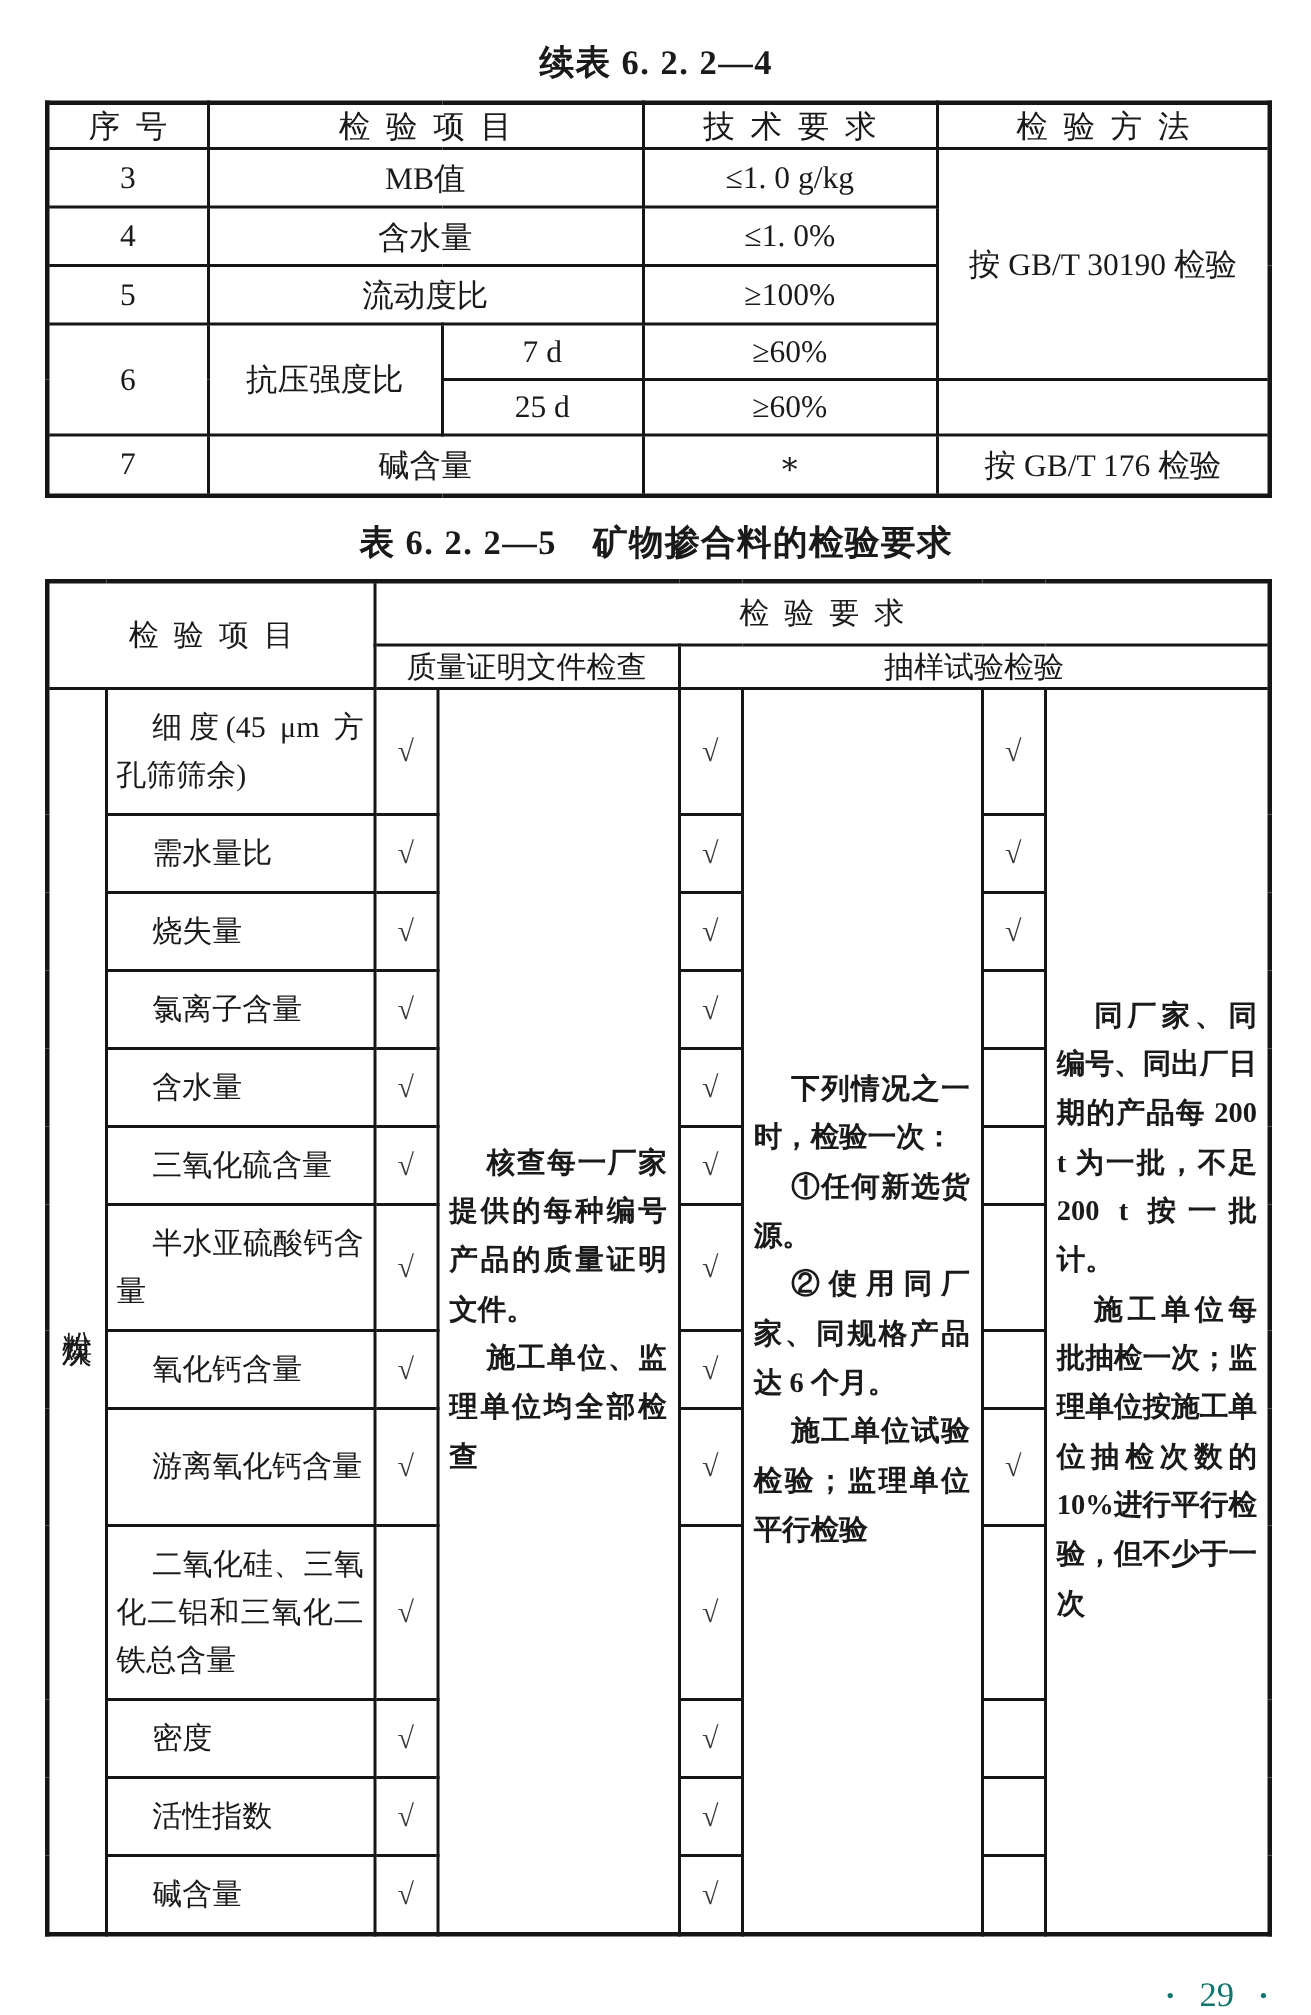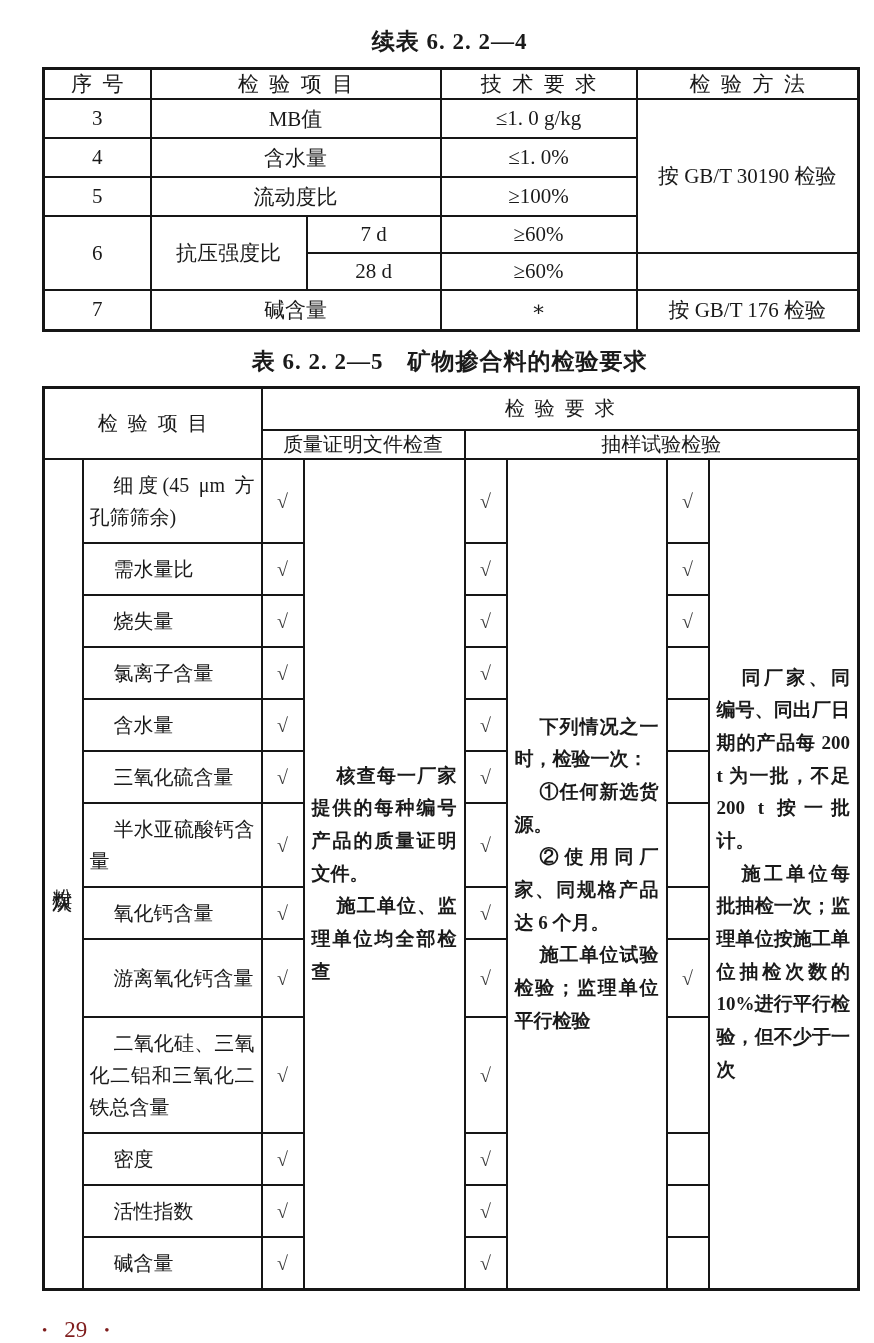--- a/index.html
+++ b/index.html
@@ -3,21 +3,21 @@
 <meta charset="utf-8">
 <style>
   * { box-sizing: border-box; margin: 0; padding: 0; }
   html, body { overflow: hidden; }
   body {
     width: 874px; height: 1343px;
     background: #ffffff;
     color: #1a1a1a;
     font-family: "Liberation Serif", "DejaVu Serif", serif;
   }
-  .page { padding: 26px 29px 0 30px; margin-left: 12px; }
+  .page { padding: 26px 29px 0 30px; }
 
   .doc-title {
     width: 815px; text-align: center;
     font-size: 23px; font-weight: bold;
     letter-spacing: 1px;
   }
   #t1-title { margin-bottom: 10px; }
   #t2-title { margin: 14px 0 9px; }
 
   table {
@@ -54,22 +54,22 @@
   }
   .chk { font-size: 22px; color: #3c3c3c; font-weight: normal; }
   .textcell { text-align: justify; text-justify: inter-character; padding: 4px 7px; }
   .textcell p { text-indent: 25px; line-height: 1.72; font-size: 19px; font-weight: bold; }
   .vlabel span {
     writing-mode: vertical-rl; text-orientation: upright;
     letter-spacing: 3px; font-size: 20px;
   }
 
   .footer {
-    width: 815px; 
-    margin-top: 26px; font-size: 23px; color: #7f1d1d;
+    width: 815px; text-align: right;
+    margin-top: 26px; font-size: 23px; color: #0f766e;
   }
   .footer .dot { font-size: 15px; vertical-align: 2px; }
   .footer .dot-l { margin-right: 17px; }
   .footer .dot-r { margin-left: 17px; }
 </style>
 </head>
 <body>
 
 <div class="page">
 
@@ -106,21 +106,21 @@
         <td colspan="2">流动度比</td>
         <td>≥100%</td>
       </tr>
       <tr class="half">
         <td rowspan="2">6</td>
         <td rowspan="2">抗压强度比</td>
         <td>7 d</td>
         <td>≥60%</td>
       </tr>
       <tr class="half">
-        <td>28 d</td>
+        <td>25 d</td>
         <td>≥60%</td>
       </tr>
       <tr class="last">
         <td>7</td>
         <td colspan="2">碱含量</td>
         <td>∗</td>
         <td>按 GB/T 176 检验</td>
       </tr>
     </tbody>
   </table>

